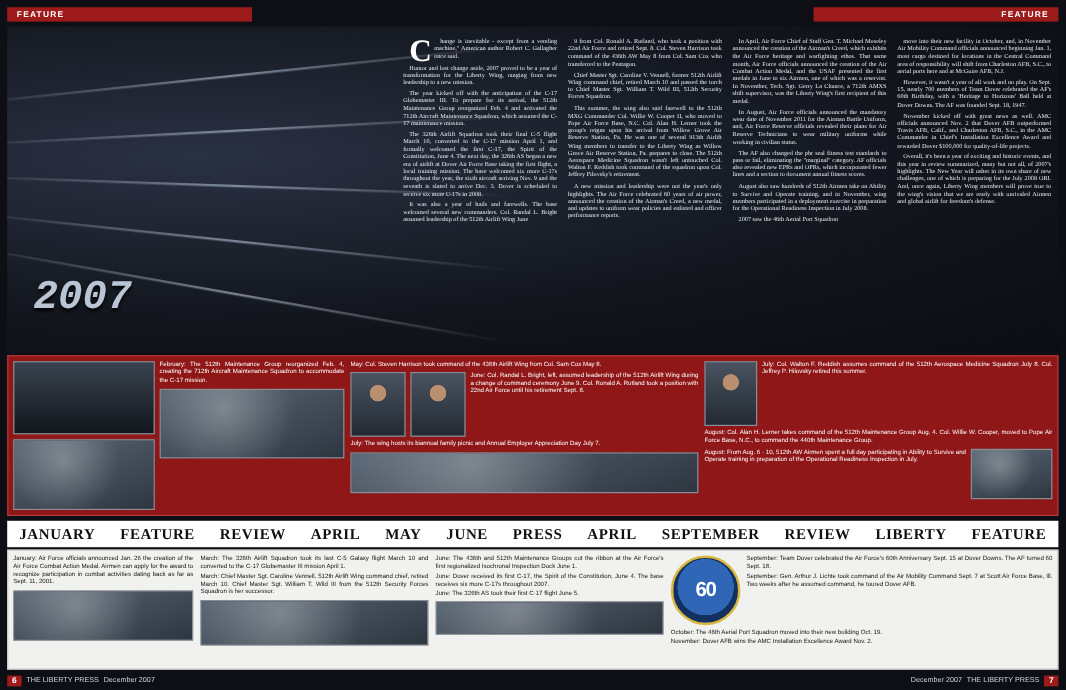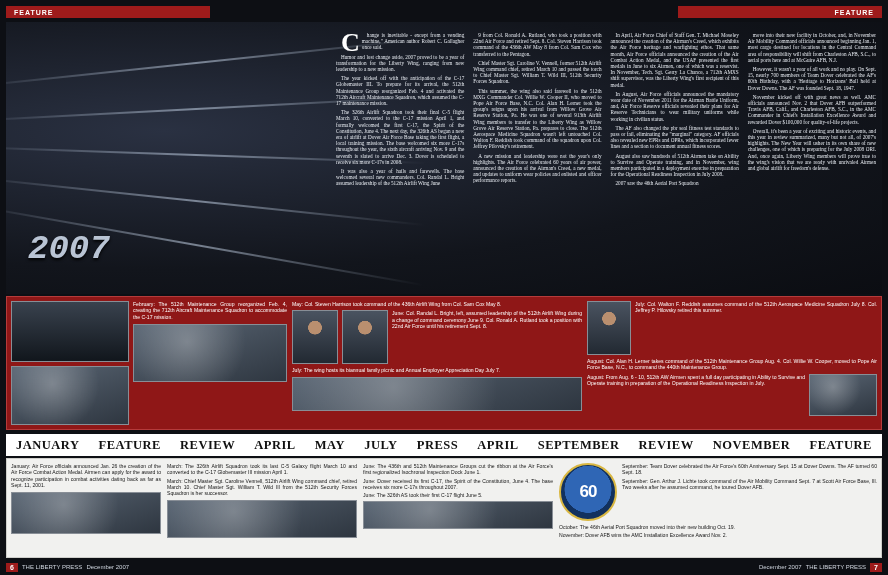--- a/index.html
+++ b/index.html
@@ -245,26 +245,26 @@
 
     </div>
   </div>
 
   <div class="months">
     <span>JANUARY</span>
     <span>FEATURE</span>
     <span>REVIEW</span>
     <span>APRIL</span>
     <span>MAY</span>
-    <span>JULY</span>
+    <span>JUNE</span>
     <span>PRESS</span>
     <span>APRIL</span>
     <span>SEPTEMBER</span>
     <span>REVIEW</span>
-    <span>NOVEMBER</span>
+    <span>LIBERTY</span>
     <span>FEATURE</span>
   </div>
 
   <div class="bot-band">
 
     <div class="bot-col" style="flex:0 0 150px;">
       <div style="display:flex;gap:4px;">
         <div class="bot-text" style="flex:1;">January: Air Force officials announced Jan. 26 the creation of the Air Force Combat Action Medal. Airmen can apply for the award to recognize participation in combat activities dating back as far as Sept. 11, 2001.</div>
       </div>
       <div class="photo" style="height:40px;margin-top:4px;"></div>

